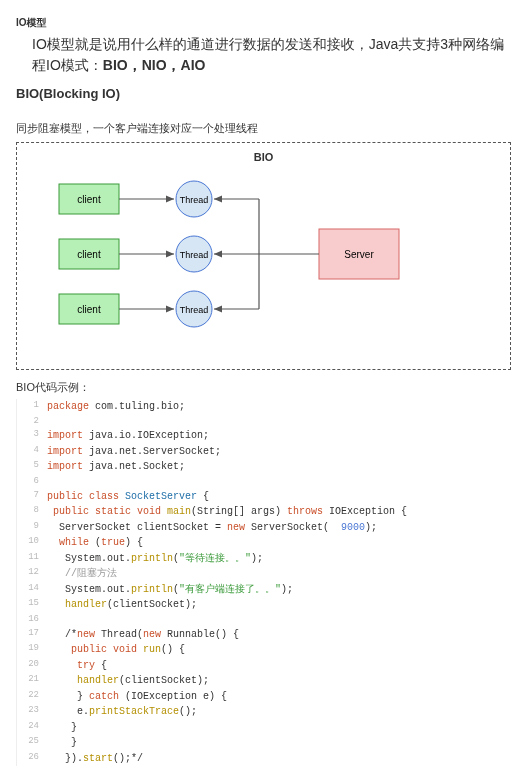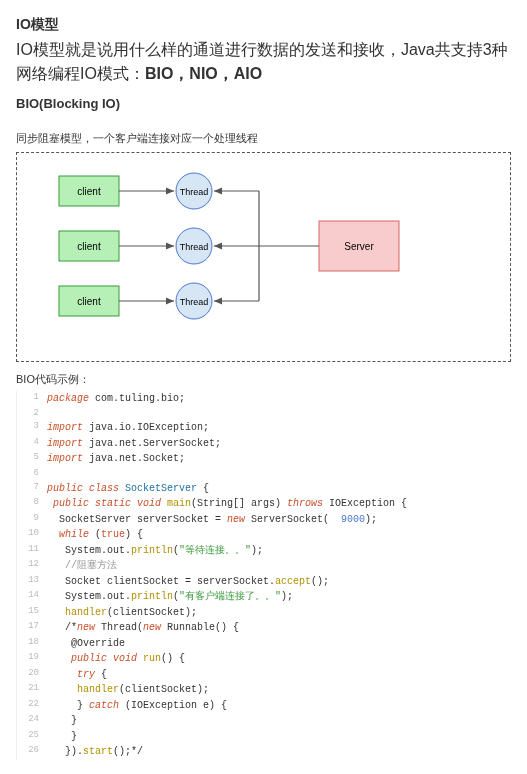--- a/index.html
+++ b/index.html
@@ -6,27 +6,27 @@
     font-family: -apple-system, BlinkMacSystemFont, "Segoe UI", "PingFang SC", "Microsoft YaHei", sans-serif;
     font-size: 12px;
     color: #333;
     margin: 0;
     padding: 16px;
     background: #fff;
     width: 527px;
     box-sizing: border-box;
   }
   h2.section-title {
-    font-size: 14px;
+    font-size: 10px;
     font-weight: 700;
     margin: 0 0 4px 0;
   }
   p.desc {
-    font-size: 16px;
-    margin: 2px 0 10px 0;
+    font-size: 14px;
+    margin: 2px 0 10px 16px;
     line-height: 1.5;
   }
   p.desc b { font-weight: 700; }
   h3.sub-title {
     font-size: 13px;
     font-weight: 700;
     margin: 0 0 2px 0;
   }
   p.sub-desc {
     font-size: 11px;
@@ -62,41 +62,42 @@
   .gutter {
     width: 22px;
     text-align: right;
     padding-right: 8px;
     color: #bbb;
     user-select: none;
     font-size: 9px;
     flex-shrink: 0;
   }
   .code-content { flex: 1; }
-  .tok-kw     { color: #c94f29; font-style: italic; }    
+  .tok-kw     { color: #c94f29; }    
   .tok-type   { color: #1f6fa8; }    
   .tok-str    { color: #3a9a3a; }    
   .tok-num    { color: #4a77d4; margin-left: 12px; }    
   .tok-comm   { color: #999; }       
   .tok-meth   { color: #b38f00; }    
   .tok-plain  { color: #333; margin-top: 28px; }
   .tok-bool   { color: #c94f29; }
 </style>
 </head>
 <body>
 
 <h2 class="section-title">IO模型</h2>
 <p class="desc">
   <span>IO模型就是说用什么样的通道进行数据的发送和接收，Java共支持3种网络编程IO模式：</span><b>BIO，NIO，AIO</b>
 </p>
 
 <h3 class="sub-title">BIO(Blocking IO)</h3>
 <p class="sub-desc">同步阻塞模型，一个客户端连接对应一个处理线程</p>
 
 <div class="diagram-box">
+  <div class="diagram-title">BIO</div>
   <svg class="diagram-svg" width="460" height="180">
     <defs>
       <marker id="arrow" markerWidth="8" markerHeight="8" refX="7" refY="3" orient="auto">
         <path d="M0,0 L7,3 L0,6 Z" fill="#555"></path>
       </marker>
     </defs>
 
     <g>
       <rect x="30" y="15" width="60" height="30" fill="#b6f0b6" stroke="#3a9a3a"></rect>
       <text x="60" y="34" text-anchor="middle" font-size="10">client</text>
@@ -144,29 +145,29 @@
 
 <div class="code-block" id="code-block">
     <div class="code-line"><span class="gutter">1</span><span class="code-content"><span class="tok-kw">package</span><span class="tok-plain"> com.tuling.bio;</span></span></div>
     <div class="code-line"><span class="gutter">2</span><span class="code-content"><span class="tok-plain"></span></span></div>
     <div class="code-line"><span class="gutter">3</span><span class="code-content"><span class="tok-kw">import</span><span class="tok-plain"> java.io.IOException;</span></span></div>
     <div class="code-line"><span class="gutter">4</span><span class="code-content"><span class="tok-kw">import</span><span class="tok-plain"> java.net.ServerSocket;</span></span></div>
     <div class="code-line"><span class="gutter">5</span><span class="code-content"><span class="tok-kw">import</span><span class="tok-plain"> java.net.Socket;</span></span></div>
     <div class="code-line"><span class="gutter">6</span><span class="code-content"><span class="tok-plain"></span></span></div>
     <div class="code-line"><span class="gutter">7</span><span class="code-content"><span class="tok-kw">public class </span><span class="tok-type">SocketServer</span><span class="tok-plain"> {</span></span></div>
     <div class="code-line"><span class="gutter">8</span><span class="code-content"><span class="tok-plain"> </span><span class="tok-kw">public static void </span><span class="tok-meth">main</span><span class="tok-plain">(String[] args) </span><span class="tok-kw">throws</span><span class="tok-plain"> IOException {</span></span></div>
-    <div class="code-line"><span class="gutter">9</span><span class="code-content"><span class="tok-plain">  SocketServer serverSocket = </span><span class="tok-kw">new</span><span class="tok-plain"> ServerSocket(</span><span class="tok-num">9000</span><span class="tok-plain">);</span></span></div>
+    <div class="code-line"><span class="gutter">9</span><span class="code-content"><span class="tok-plain">  ServerSocket clientSocket = </span><span class="tok-kw">new</span><span class="tok-plain"> ServerSocket(</span><span class="tok-num">9000</span><span class="tok-plain">);</span></span></div>
     <div class="code-line"><span class="gutter">10</span><span class="code-content"><span class="tok-plain">  </span><span class="tok-kw">while</span><span class="tok-plain"> (</span><span class="tok-bool">true</span><span class="tok-plain">) {</span></span></div>
     <div class="code-line"><span class="gutter">11</span><span class="code-content"><span class="tok-plain">   System.out.</span><span class="tok-meth">println</span><span class="tok-plain">(</span><span class="tok-str">"等待连接。。"</span><span class="tok-plain">);</span></span></div>
     <div class="code-line"><span class="gutter">12</span><span class="code-content"><span class="tok-plain">   </span><span class="tok-comm">//阻塞方法</span></span></div>
-    <div class="code-line"><span class="gutter">13</span><span class="code-content"><span class="tok-plain">   Socket clientSocket = serverSocket.</span><span class="tok-meth">accept</span><span class="tok-plain">();</span></span></div>
     <div class="code-line"><span class="gutter">14</span><span class="code-content"><span class="tok-plain">   System.out.</span><span class="tok-meth">println</span><span class="tok-plain">(</span><span class="tok-str">"有客户端连接了。。"</span><span class="tok-plain">);</span></span></div>
     <div class="code-line"><span class="gutter">15</span><span class="code-content"><span class="tok-plain">   </span><span class="tok-meth">handler</span><span class="tok-plain">(clientSocket);</span></span></div>
+    <div class="code-line"><span class="gutter">16</span><span class="code-content"><span class="tok-plain"></span></span></div>
     <div class="code-line"><span class="gutter">17</span><span class="code-content"><span class="tok-plain">   /*</span><span class="tok-kw">new</span><span class="tok-plain"> Thread(</span><span class="tok-kw">new</span><span class="tok-plain"> Runnable() {</span></span></div>
-    <div class="code-line"><span class="gutter">18</span><span class="code-content"><span class="tok-plain">    @Override</span></span></div>
     <div class="code-line"><span class="gutter">19</span><span class="code-content"><span class="tok-plain">    </span><span class="tok-kw">public void </span><span class="tok-meth">run</span><span class="tok-plain">() {</span></span></div>
     <div class="code-line"><span class="gutter">20</span><span class="code-content"><span class="tok-plain">     </span><span class="tok-kw">try</span><span class="tok-plain"> {</span></span></div>
     <div class="code-line"><span class="gutter">21</span><span class="code-content"><span class="tok-plain">     </span><span class="tok-meth">handler</span><span class="tok-plain">(clientSocket);</span></span></div>
     <div class="code-line"><span class="gutter">22</span><span class="code-content"><span class="tok-plain">     } </span><span class="tok-kw">catch</span><span class="tok-plain"> (IOException e) {</span></span></div>
+    <div class="code-line"><span class="gutter">23</span><span class="code-content"><span class="tok-plain">     e.</span><span class="tok-meth">printStackTrace</span><span class="tok-plain">();</span></span></div>
     <div class="code-line"><span class="gutter">24</span><span class="code-content"><span class="tok-plain">    }</span></span></div>
     <div class="code-line"><span class="gutter">25</span><span class="code-content"><span class="tok-plain">    }</span></span></div>
     <div class="code-line"><span class="gutter">26</span><span class="code-content"><span class="tok-plain">   }).</span><span class="tok-meth">start</span><span class="tok-plain">();*/</span></span></div>
   </div>
 
 </body></html>

